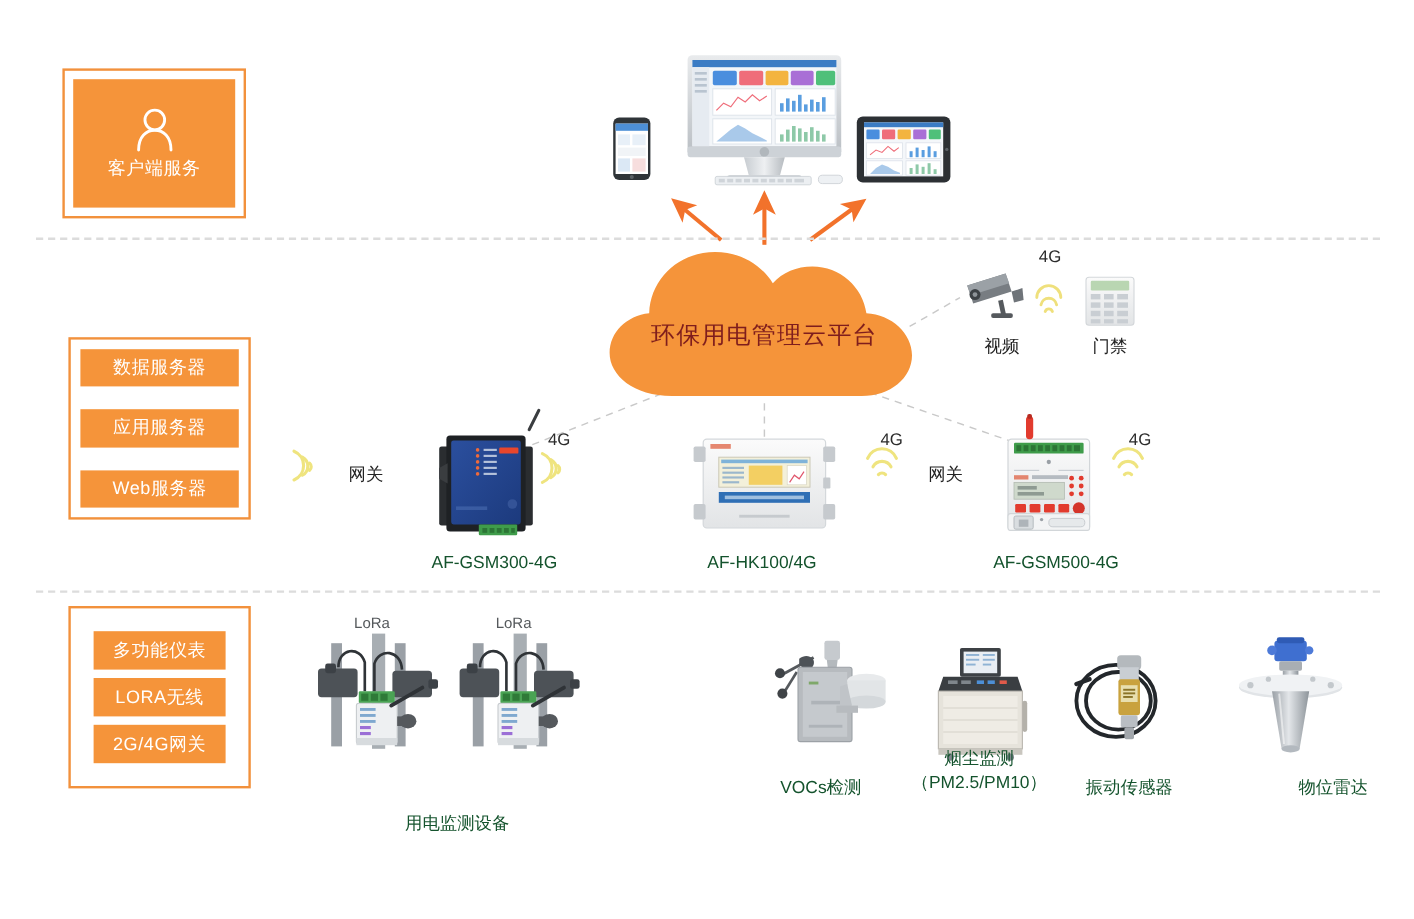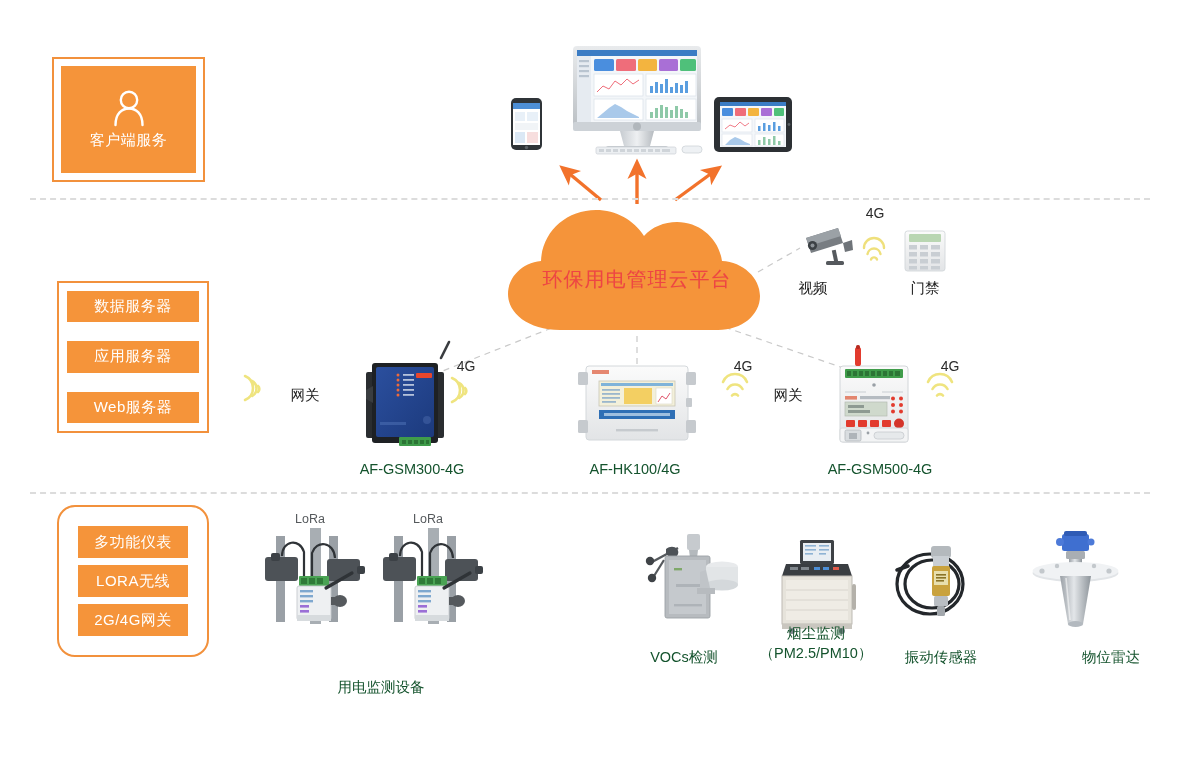--- a/index.html
+++ b/index.html
@@ -62,38 +62,38 @@
     left: 57px; top: 281px; width: 152px; height: 152px;
     padding: 8px; gap: 19px;
   }
   #cat-server .cat-fill {
     width: 100%; height: 40px;
     font-size: 15px;
   }
 
   #cat-field {
     left: 57px; top: 505px; width: 152px; height: 152px;
-    padding: 19px; gap: 7px; border-radius: 18px;
+    padding: 19px; gap: 7px;
   }
   #cat-field .cat-fill {
     width: 100%; height: 40px;
     font-size: 15px;
   }
 
   
   #cloud {
     position: absolute;
     left: 512px; top: 203px;
     width: 250px; height: 130px;
   }
   #cloud-label {
     position: absolute;
     left: 0; top: 0; width: 250px; height: 130px;
     display: flex; align-items: center; justify-content: center;
-    color: #ef4444;
+    color: #7f1d1d;
     font-size: 20px;
     letter-spacing: 1px;
     padding-top: 22px;
     text-shadow: 0 0 1px rgba(0,0,0,.06);
   }
 
   
   .lbl {
     position: absolute;
     color: #222;
@@ -674,21 +674,21 @@
     <div class="cat-fill">多功能仪表</div>
     <div class="cat-fill">LORA无线</div>
     <div class="cat-fill">2G/4G网关</div>
   </div>
 
   <div id="cloud">
     <div id="cloud-label">环保用电管理云平台</div>
   </div>
 
   <div class="lbl-4g" style="left:875px; top:205px;">4G</div>
-  <div class="lbl c" style="left:813px; top:279px;">视频</div>
+  <div class="lbl c" style="left:835px; top:279px;">视频</div>
   <div class="lbl c" style="left:925px; top:279px;">门禁</div>
 
   <div class="lbl c" style="left:305px; top:386px;">网关</div>
   <div class="lbl-4g" style="left:466px; top:358px;">4G</div>
   <div class="dev-name" style="left:412px; top:460px;">AF-GSM300-4G</div>
 
   <div class="lbl-4g" style="left:743px; top:358px;">4G</div>
   <div class="lbl c" style="left:788px; top:386px;">网关</div>
   <div class="dev-name" style="left:635px; top:460px;">AF-HK100/4G</div>
 

